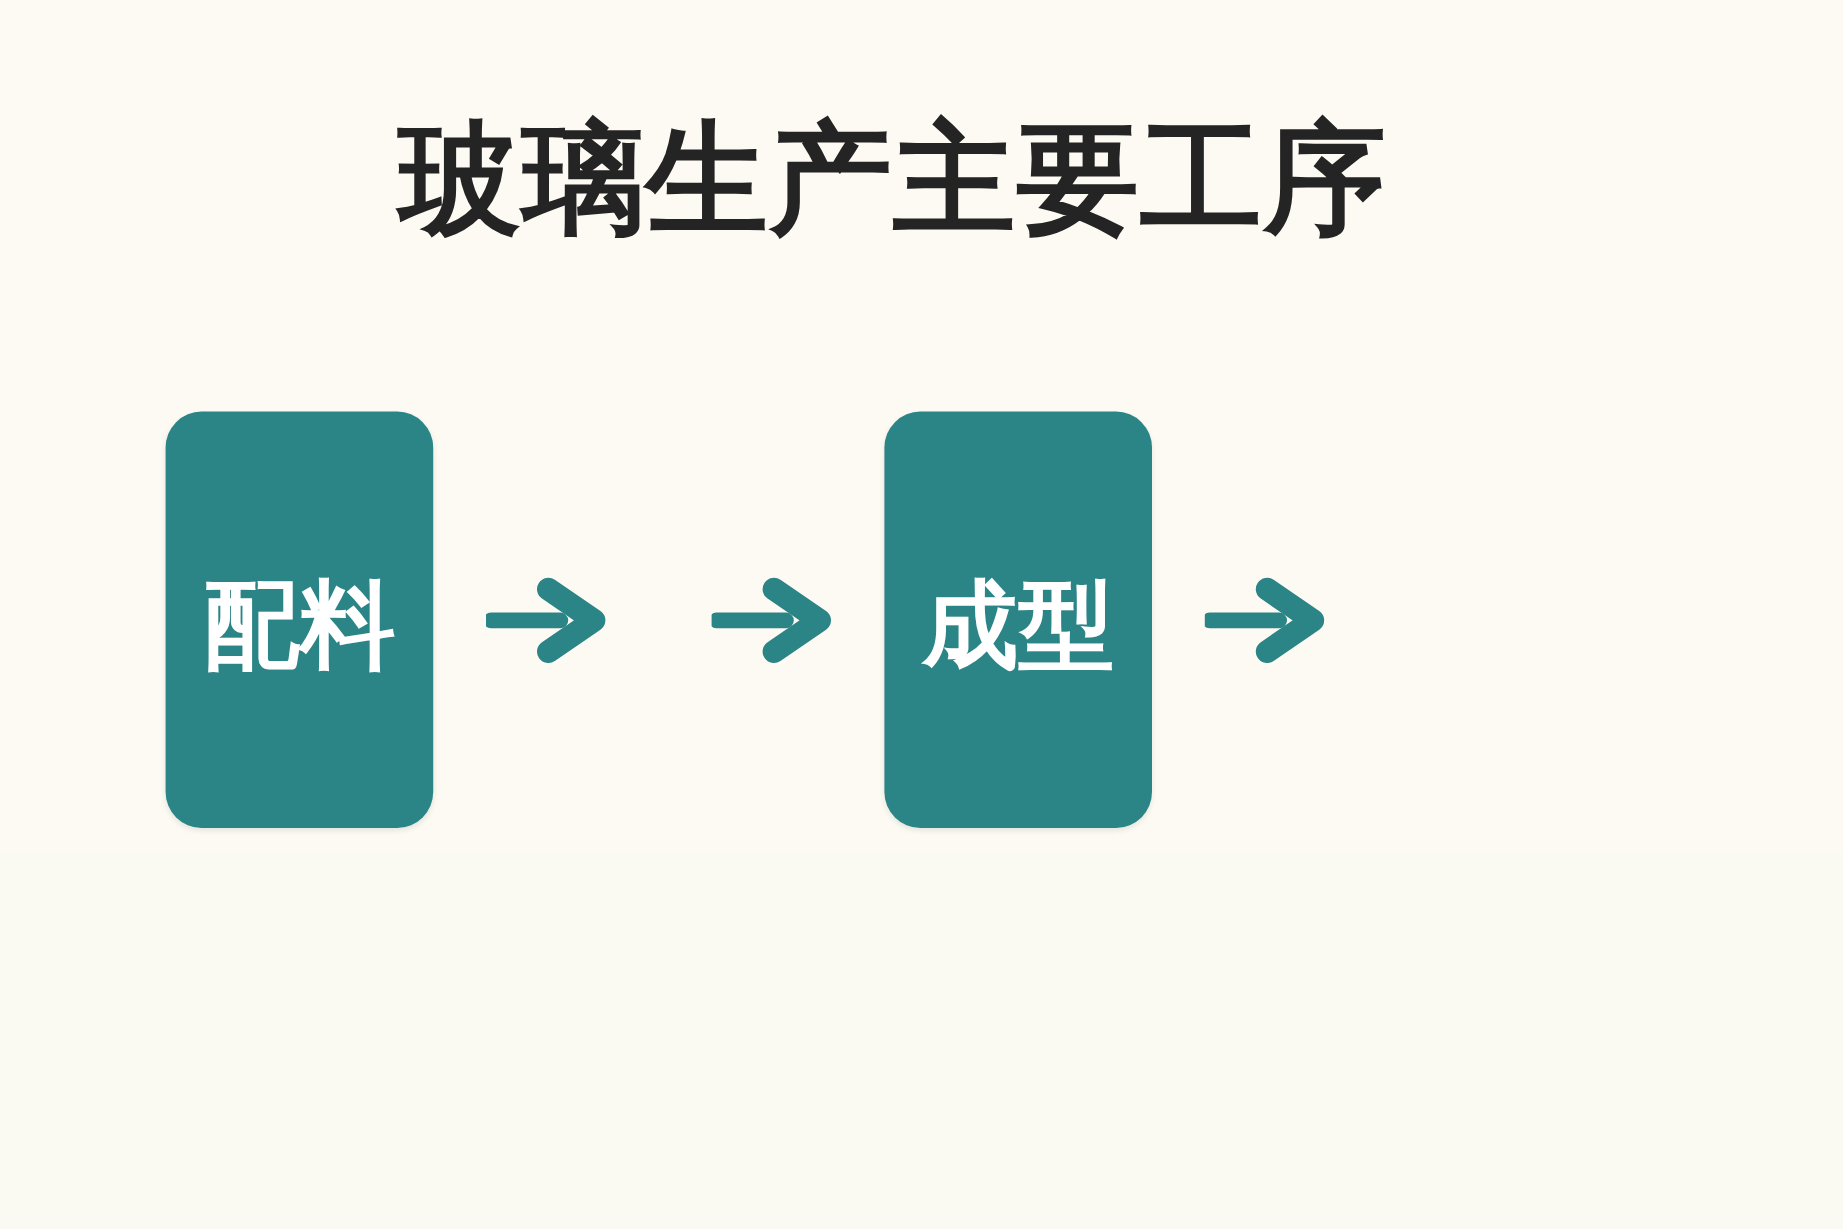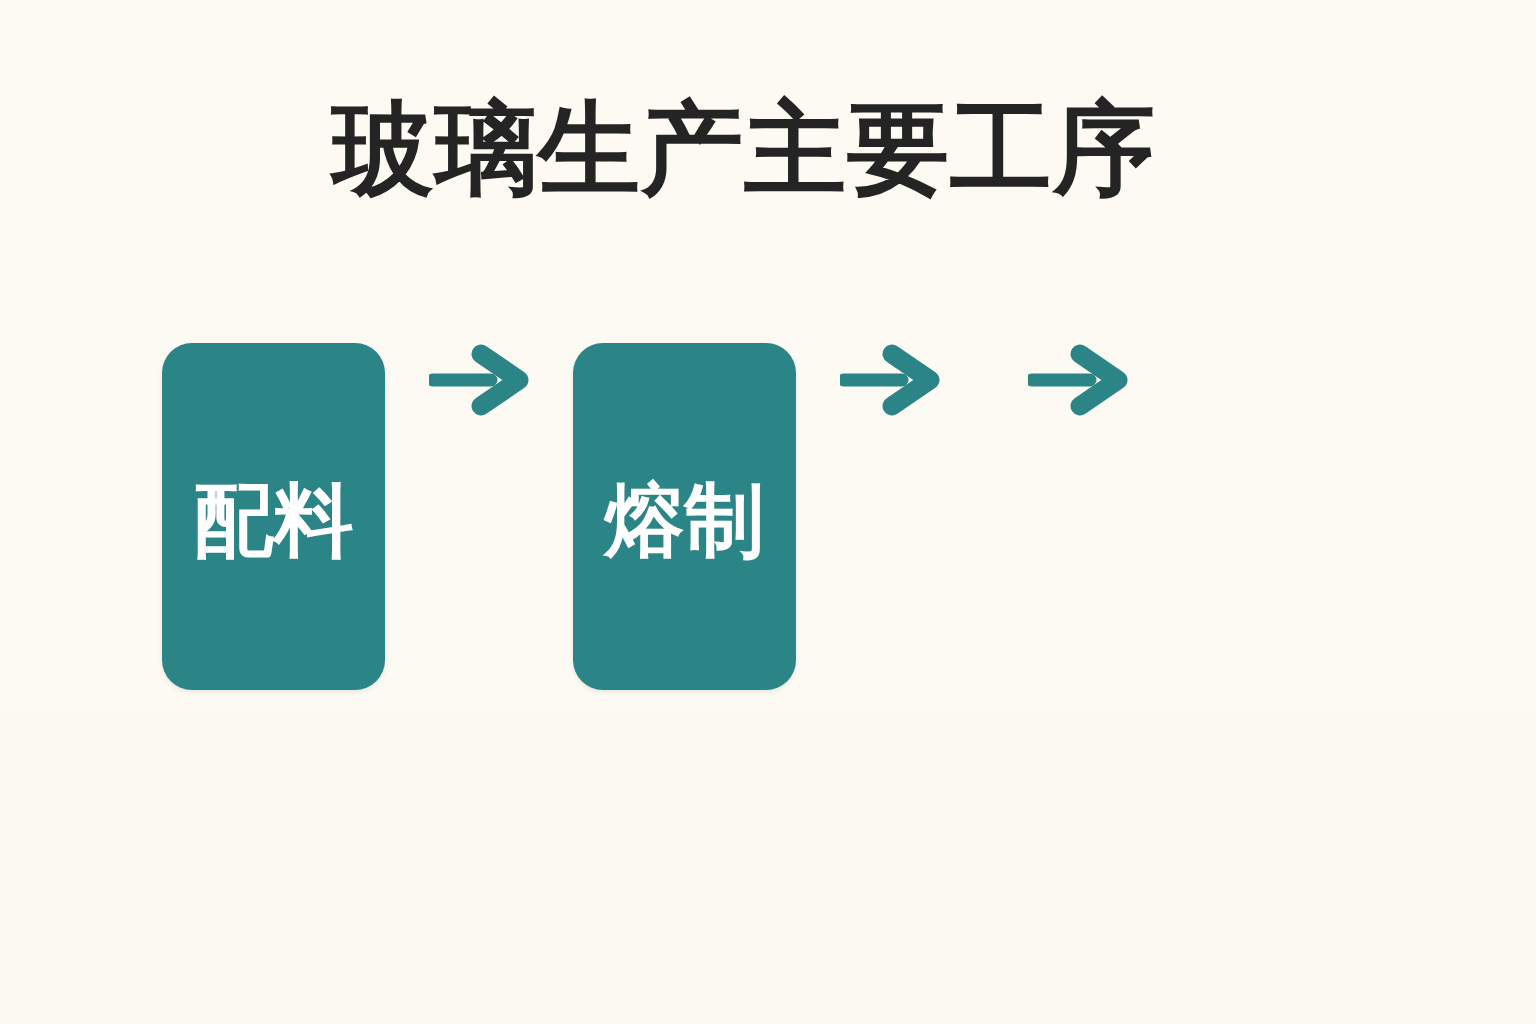--- a/index.html
+++ b/index.html
@@ -38,22 +38,21 @@
     transform: translateX(-24px);
     white-space: nowrap;
   }
   .flow {
     position: absolute;
     top: 343px;
     left: 138px;
     width: 1010px;
     height: 347px;
     display: flex;
-    align-items: flex-start;
-    margin-left: 24px;
+    align-items: center;
   }
   .step {
     flex: 0 0 223px;
     height: 347px;
     background: var(--box);
     border-radius: 30px;
     display: flex;
     align-items: center;
     justify-content: center;
     box-shadow: 0 2px 4px rgba(40, 60, 60, 0.10);
@@ -88,31 +87,31 @@
     <span class="step-label">配料</span>
   </div>
 
   <div class="connector">
     <svg width="100" height="74" viewBox="0 0 100 74">
       <line x1="4" y1="37" x2="62" y2="37" stroke="currentColor" stroke-width="13" stroke-linecap="round"></line>
       <polyline points="52,11 90,37 52,63" fill="none" stroke="currentColor" stroke-width="19" stroke-linecap="round" stroke-linejoin="round"></polyline>
     </svg>
   </div>
 
-  <div class="step">
-    <span class="step-label">熔制</span>
-  </div>
 
   <div class="connector">
     <svg width="100" height="74" viewBox="0 0 100 74">
       <line x1="4" y1="37" x2="62" y2="37" stroke="currentColor" stroke-width="13" stroke-linecap="round"></line>
       <polyline points="52,11 90,37 52,63" fill="none" stroke="currentColor" stroke-width="19" stroke-linecap="round" stroke-linejoin="round"></polyline>
     </svg>
   </div>
 
+  <div class="step">
+    <span class="step-label">成型</span>
+  </div>
 
   <div class="connector">
     <svg width="100" height="74" viewBox="0 0 100 74">
       <line x1="4" y1="37" x2="62" y2="37" stroke="currentColor" stroke-width="13" stroke-linecap="round"></line>
       <polyline points="52,11 90,37 52,63" fill="none" stroke="currentColor" stroke-width="19" stroke-linecap="round" stroke-linejoin="round"></polyline>
     </svg>
   </div>
 
 
 </div>

